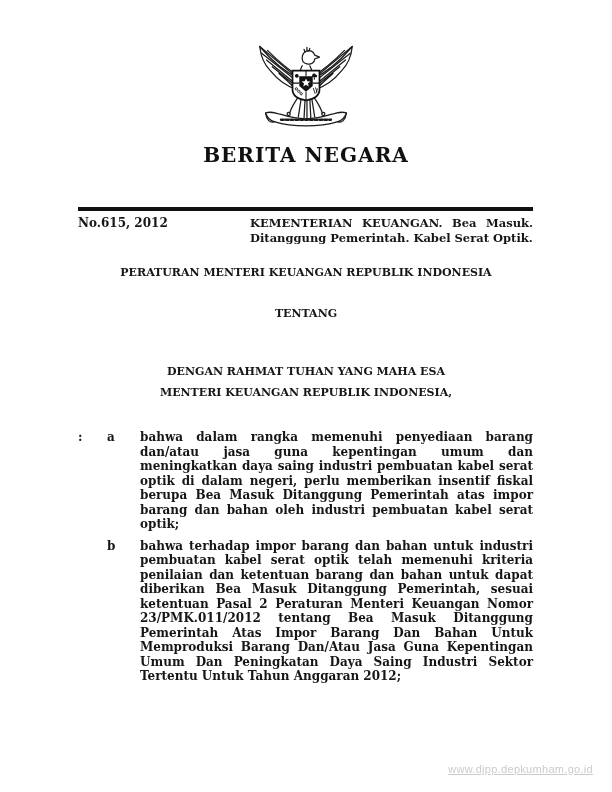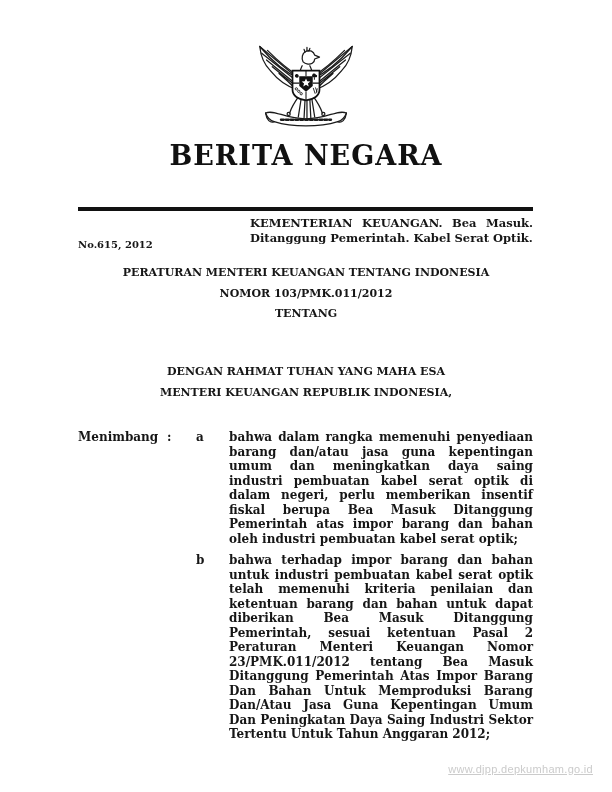--- a/index.html
+++ b/index.html
@@ -20,21 +20,21 @@
     transform: translateX(-50%);
     width: 106px;
     height: 92px;
   }
   .masthead {
     position: absolute;
     top: 140px;
     left: 0;
     width: 612px;
     text-align: center;
-    font-size: 27px;
+    font-size: 20px;
     line-height: 31px;
     letter-spacing: 1px;
     color: #111111;
   }
   .rule {
     position: absolute;
     top: 207px;
     left: 78px;
     width: 455px;
     height: 4px;
@@ -42,21 +42,21 @@
   }
   .header-row {
     position: absolute;
     top: 216px;
     left: 78px;
     width: 455px;
     display: flex;
     align-items: flex-start;
     line-height: 15px;
   }
-  .gazette-number { width: 159px; font-size: 10px; margin-top: 21px; }
+  .gazette-number { width: 159px; font-size: 12px; }
   .gazette-subject { width: 296px; font-size: 11.5px; text-align: justify; text-align-last: left; margin-left: 20px; }
   .h-line {
     position: absolute;
     left: 66px;
     width: 480px;
     text-align: center;
     white-space: nowrap;
     font-size: 11px;
   }
   .h-reg        { top: 266px; }
@@ -153,28 +153,26 @@
     <div>BERITA NEGARA</div>
   </div>
 
   <div class="rule"></div>
 
   <div class="header-row">
     <div class="gazette-number">No.615, 2012</div>
     <div class="gazette-subject">KEMENTERIAN KEUANGAN. Bea Masuk. Ditanggung Pemerintah. Kabel Serat Optik.</div>
   </div>
 
-  <div class="h-line h-reg">PERATURAN MENTERI KEUANGAN TENTANG INDONESIA</div>
-  <div class="h-line h-number">NOMOR 103/PMK.011/2012</div>
+  <div class="h-line h-reg">PERATURAN MENTERI KEUANGAN REPUBLIK INDONESIA</div>
   <div class="h-line h-tentang">TENTANG</div>
   <div class="h-line h-authority">MENTERI KEUANGAN REPUBLIK INDONESIA,</div>
   <div class="h-line h-invocation">DENGAN RAHMAT TUHAN YANG MAHA ESA</div>
 
   <div class="consider">
-    <div class="consider-label">Menimbang</div>
     <div class="consider-colon">:</div>
     <div class="consider-items">
       <div class="consider-item">
         <div class="item-letter">a</div>
         <div class="item-text">bahwa dalam rangka memenuhi penyediaan barang dan/atau jasa guna kepentingan umum dan meningkatkan daya saing industri pembuatan kabel serat optik di dalam negeri, perlu memberikan insentif fiskal berupa Bea Masuk Ditanggung Pemerintah atas impor barang dan bahan oleh industri pembuatan kabel serat optik;</div>
       </div>
       <div class="consider-item">
         <div class="item-letter">b</div>
         <div class="item-text">bahwa terhadap impor barang dan bahan untuk industri pembuatan kabel serat optik telah memenuhi kriteria penilaian dan ketentuan barang dan bahan untuk dapat diberikan Bea Masuk Ditanggung Pemerintah, sesuai ketentuan Pasal 2 Peraturan Menteri Keuangan Nomor 23/PMK.011/2012 tentang Bea Masuk Ditanggung Pemerintah Atas Impor Barang Dan Bahan Untuk Memproduksi Barang Dan/Atau Jasa Guna Kepentingan Umum Dan Peningkatan Daya Saing Industri Sektor Tertentu Untuk Tahun Anggaran 2012;</div>
       </div>

